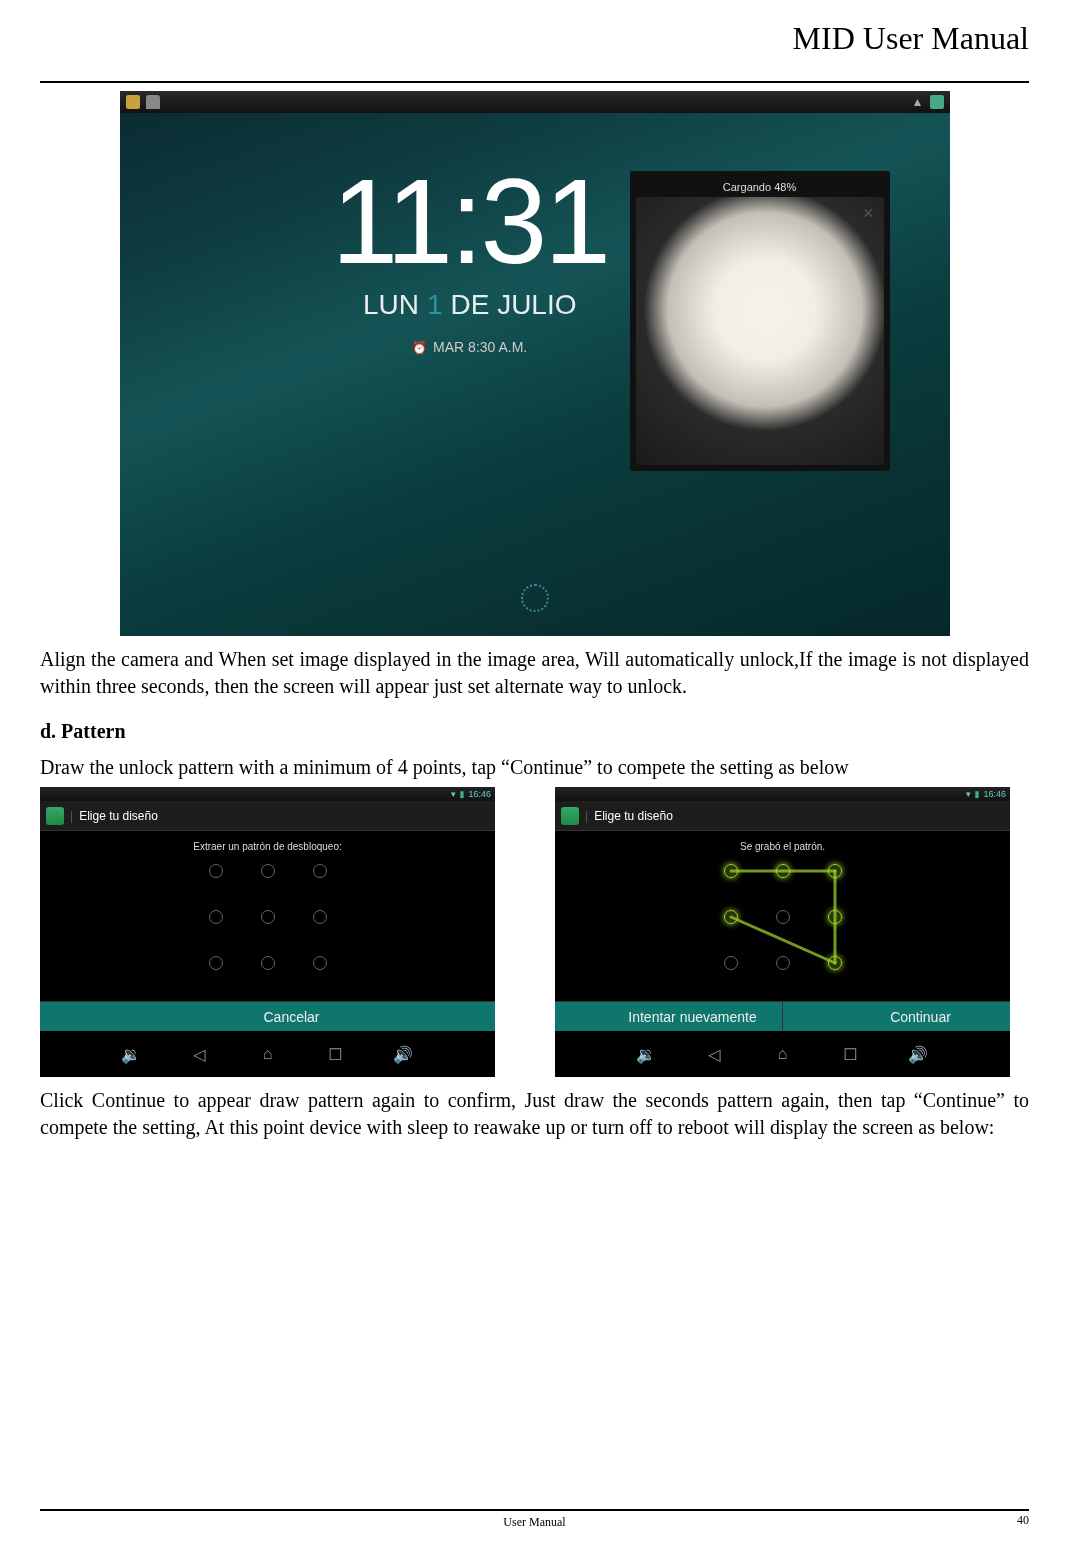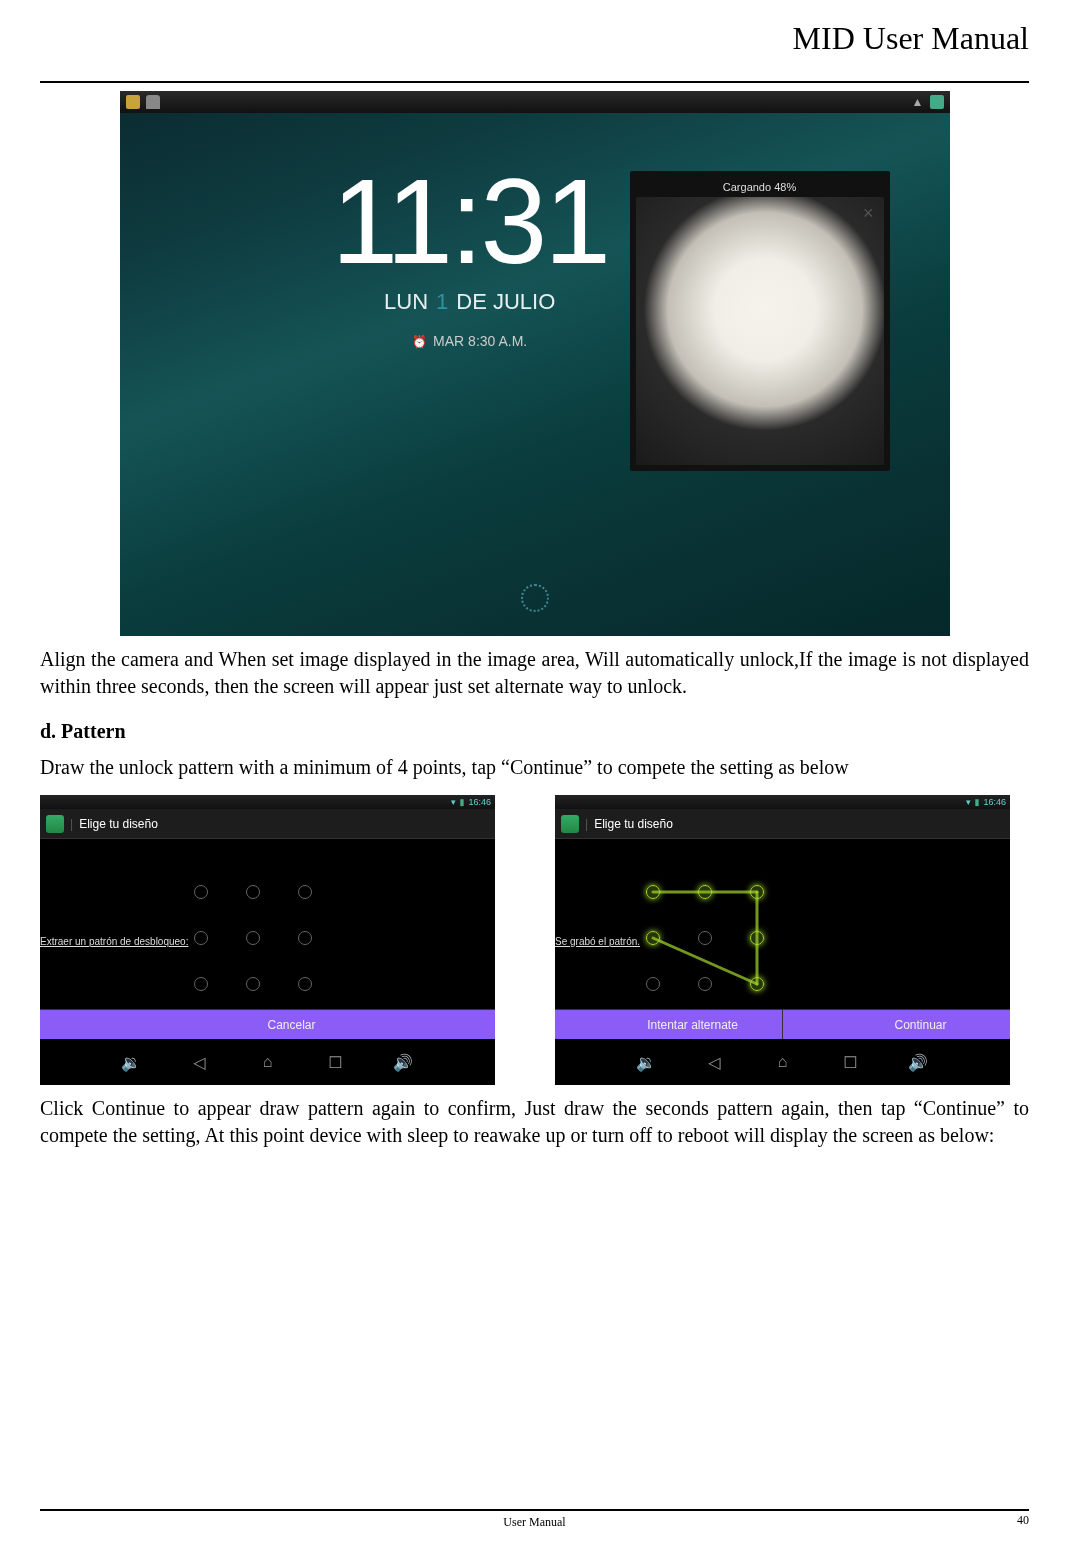--- a/index.html
+++ b/index.html
@@ -61,21 +61,21 @@
     position: relative;
   }
   .sb-wifi { color: #aaa; font-size: 12px; }
   .clock-block {
     position: absolute;
     top: 70px; left: 212px;
     color: #fff;
     font-family: sans-serif;
   }
   .clock-time { font-size: 120px; font-weight: 200; letter-spacing: -3px; line-height: 1; }
-  .clock-day { font-size: 22px; color: #fff; opacity: .9; margin-top: 8px; text-align: center; font-weight: 500; display: flex; justify-content: center; gap: 8px;}
+  .clock-day { font-size: 28px; color: #fff; opacity: .9; margin-top: 8px; text-align: center; font-weight: 500; display: flex; justify-content: center; gap: 8px;}
   .clock-day .num { color: #3399aa; }
   .clock-alarm { font-size: 14px; color: #ccc; text-align: center; margin-top: 18px; display: flex; justify-content: center; gap: 6px; align-items: center; }
   .alarm-icon::before { content:"⏰"; font-size: 12px; }
 
   .face-widget {
     position: absolute;
     top: 80px;
     right: 60px;
     width: 260px; height: 300px;
     background: #111;
@@ -145,23 +145,22 @@
     border-bottom: 1px solid #333;
   }
   .ss-appicon {
     width:18px; height:18px; background: linear-gradient(#3a6, #284);
     border-radius: 3px;
   }
   .ss-sep { color:#555; }
   .ss-body {
     position: relative;
     height: 200px;
-    display: flex; flex-direction: row; align-items: center;
+    display: flex; flex-direction: column; align-items: center;
     color:#ddd;
-    text-decoration:underline;
   }
   .ss-instruction { font-size: 10px; margin: 10px 0 6px 0; }
   .grid3 {
     width: 130px; height: 120px;
     position: relative;
   }
   .dot {
     position:absolute; width:14px; height:14px;
     border: 1px solid #666; border-radius:50%;
     background: transparent;
@@ -172,24 +171,24 @@
   .d7{top:98px;left:6px}.d8{top:98px;left:58px}.d9{top:98px;left:110px}
   .grid3 svg { position:absolute; top:0; left:0; width:130px; height:120px; pointer-events:none;}
   .grid3 svg line { stroke:#a6d92a; stroke-width:3; opacity:.7; stroke-linecap:round; }
   .ss-buttons {
     position:absolute; bottom: 0; left:0; right:0;
     display: flex;
     height: 30px;
     border-top:1px solid #333;
   }
   .ss-btn {
-    flex:1; font-size: 12px; color:#eee;
+    flex:1; font-size: 14px; color:#eee;
     display:flex; align-items:center; justify-content:center;
     border-right:1px solid #333;
-    background: #8b5cf6;
+    background: #0f766e;
     padding-left: 48px;
   }
   .ss-btn:last-child{border-right:none;}
   .ss-nav {
     height: 46px;
     background: #000;
     display:flex; justify-content:center; gap:50px; align-items:center;
     color:#999;
   }
   .nav-ic { width:18px; height:18px; display:flex; align-items:center; justify-content:center;}
@@ -241,21 +240,21 @@
         <div class="face-x">×</div>
       </div>
     </div>
 
     <div class="loading-ring"></div>
   </div>
 
   <p class="para">Align the camera and When set image displayed in the image area, Will automatically unlock,If the image is not displayed within three seconds, then the screen will appear just set alternate way to unlock.</p>
 
   <div class="heading">d. Pattern</div>
-  <p class="para" style="margin-bottom:14px">Draw the unlock pattern with a minimum of 4 points, tap “Continue” to compete the setting as below</p>
+  <p class="para" style="margin-bottom:6px">Draw the unlock pattern with a minimum of 4 points, tap “Continue” to compete the setting as below</p>
 
   <div class="shot-row">
 
     <div class="shot-small">
       <div class="ss-status">
         <span>▾</span>
         <span style="color:#4a8">▮</span>
         <span>16:46</span>
       </div>
       <div class="ss-titlebar">
@@ -312,21 +311,21 @@
           <div class="dot d2 active"></div>
           <div class="dot d3 active"></div>
           <div class="dot d4 active"></div>
           <div class="dot d5"></div>
           <div class="dot d6 active"></div>
           <div class="dot d7"></div>
           <div class="dot d8"></div>
           <div class="dot d9 active"></div>
         </div>
         <div class="ss-buttons">
-          <div class="ss-btn">Intentar alternate</div>
+          <div class="ss-btn">Intentar nuevamente</div>
           <div class="ss-btn">Continuar</div>
         </div>
       </div>
       <div class="ss-nav">
         <span class="nav-ic">🔉</span>
         <span class="nav-ic">◁</span>
         <span class="nav-ic">⌂</span>
         <span class="nav-ic">☐</span>
         <span class="nav-ic">🔊</span>
       </div>

